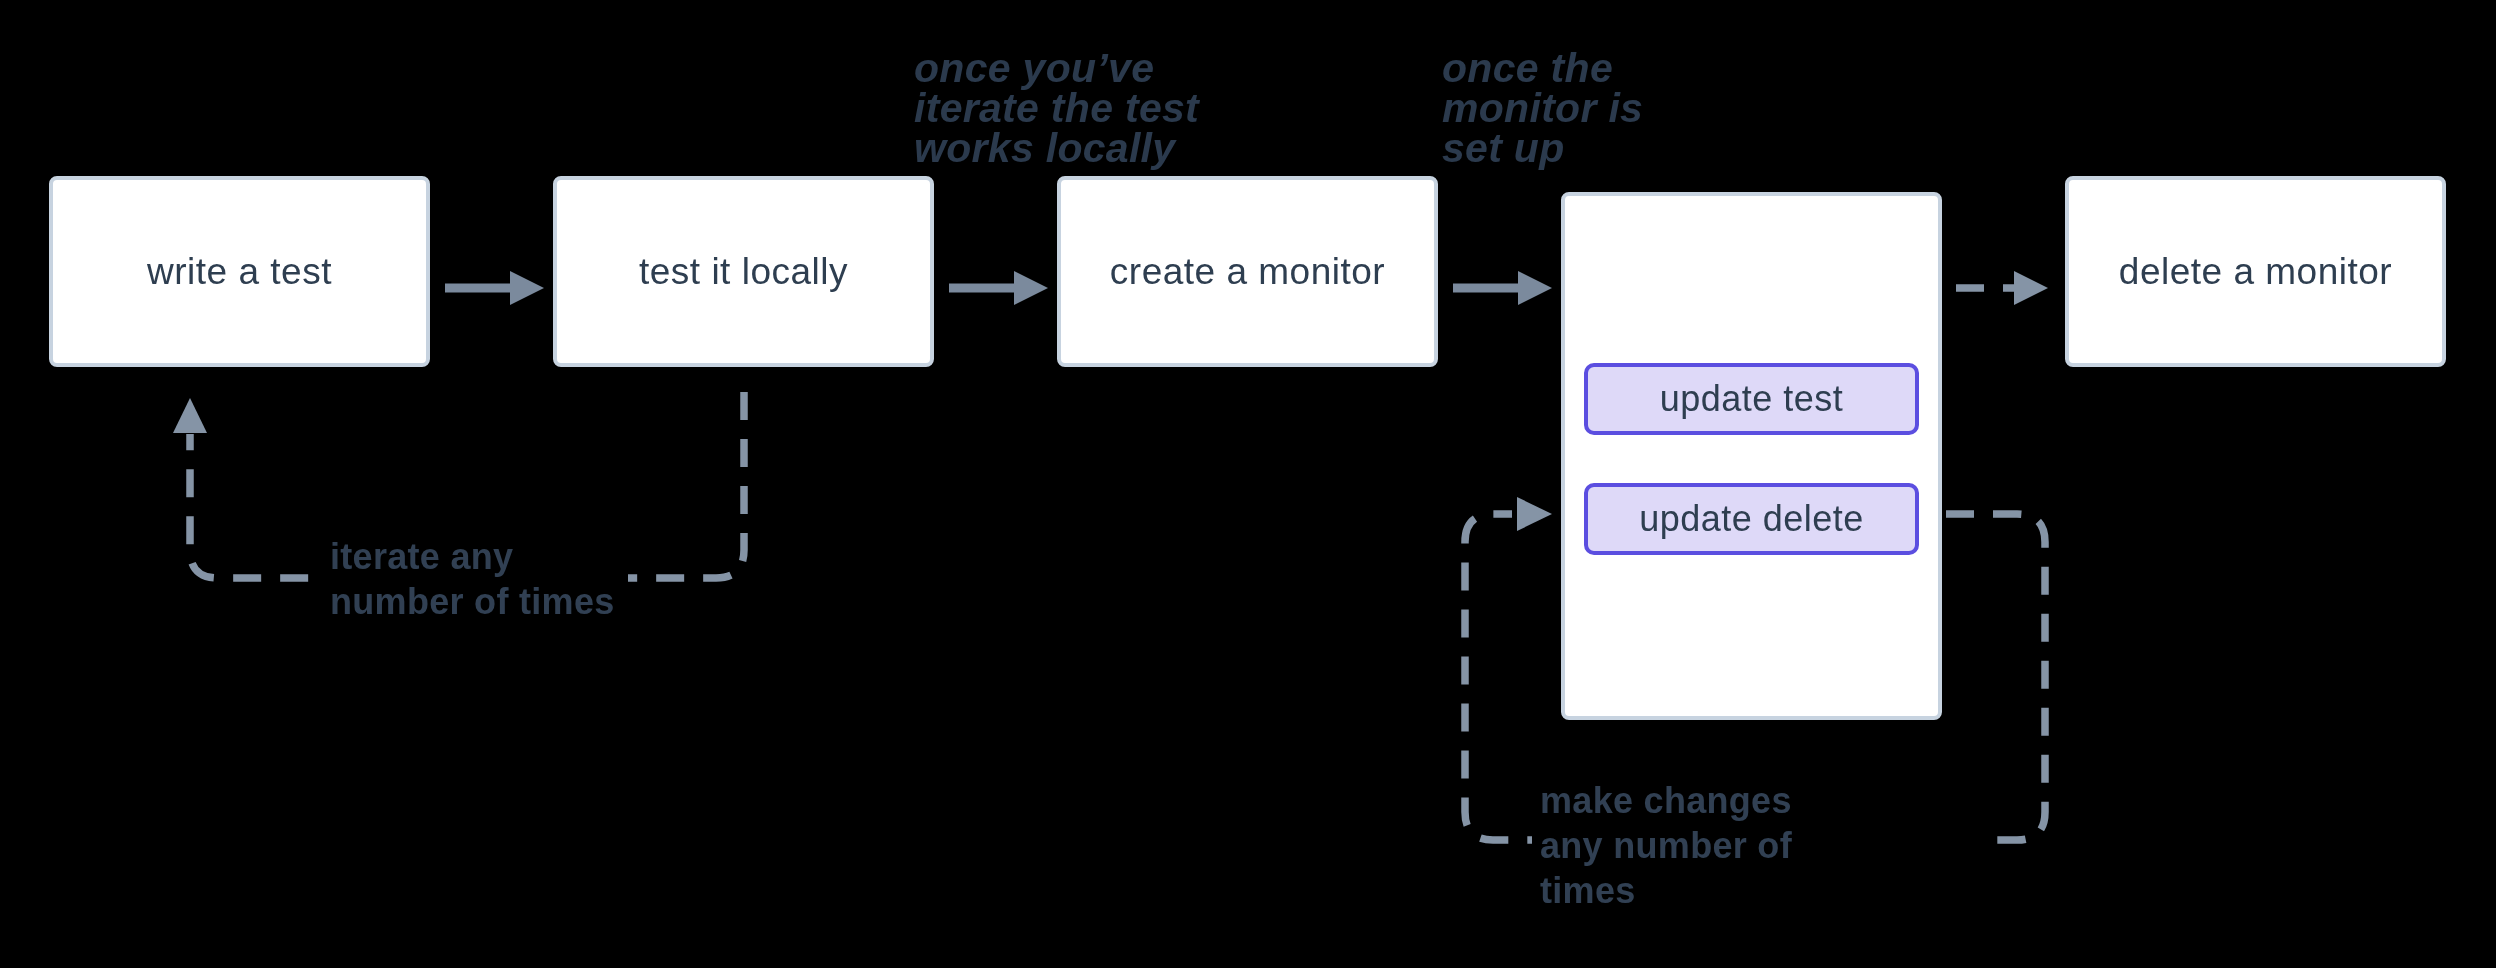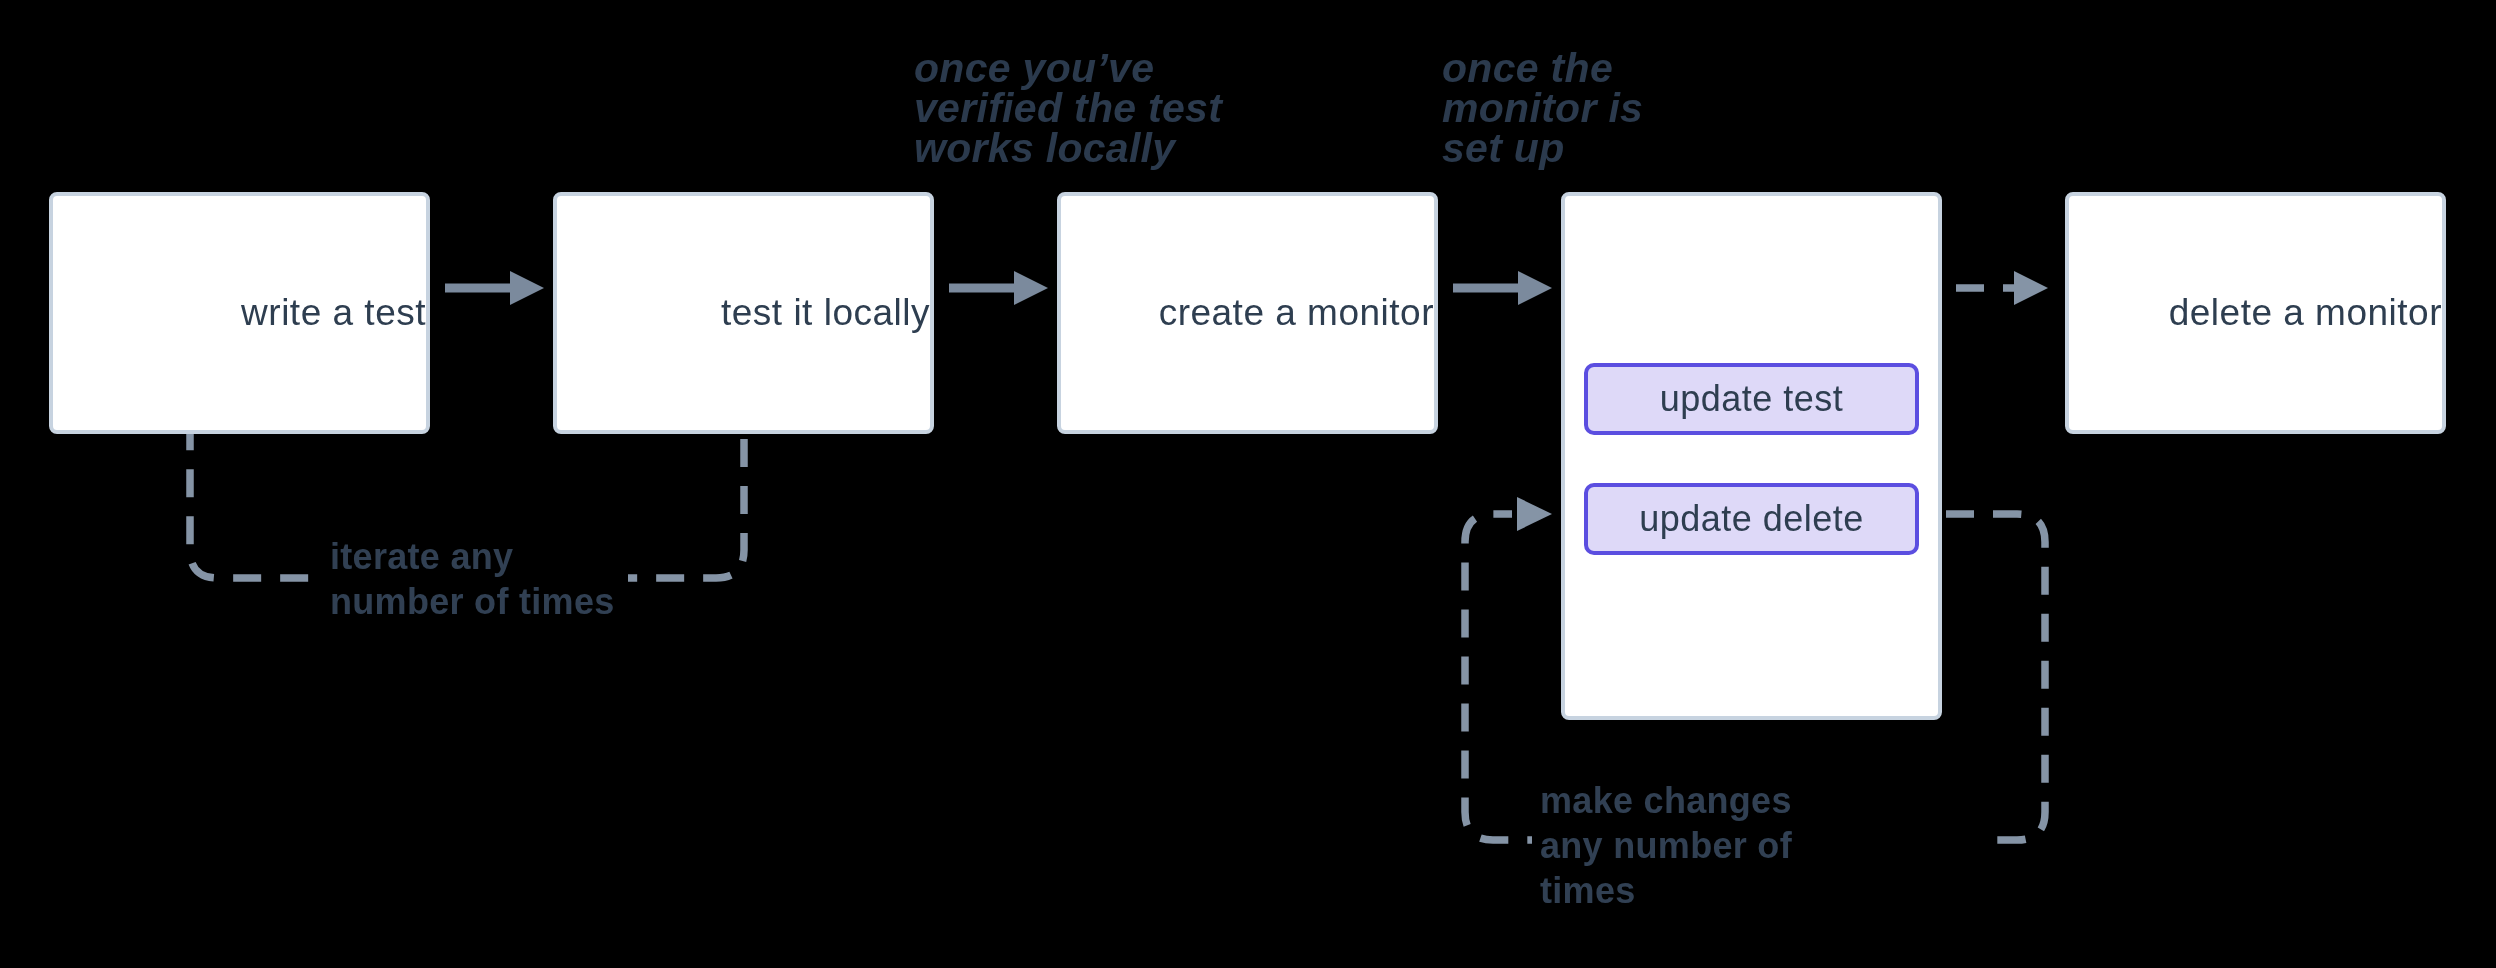--- a/index.html
+++ b/index.html
@@ -16,21 +16,21 @@
   .solid-line{stroke:var(--solid-arrow);stroke-width:9;fill:none;}
   .solid-head{fill:var(--solid-arrow);stroke:none;}
   .dash-line{stroke:var(--dashed-line);stroke-width:7.5;fill:none;stroke-dasharray:28 19;}
   .dash-head{fill:var(--dashed-line);stroke:none;}
   .node{
     position:absolute;box-sizing:border-box;background:var(--node-fill);
     border:4px solid var(--node-border);border-radius:8px;
     display:flex;align-items:center;justify-content:center;
     color:var(--node-text);font-size:37px;font-weight:500;letter-spacing:.5px;
   }
-  .node.small{width:381px;height:242px;top:192px;justify-content:flex-end;}
+  .node.small{width:381px;height:191px;top:176px;}
   .node.tall{width:381px;height:528px;top:192px;left:1561px;display:block;}
   .tall .node-title{
     position:absolute;left:0;top:78px;width:100%;text-align:center;
     color:var(--node-text);font-size:37px;font-weight:500;letter-spacing:.5px;
   }
   .sub-button{
     position:absolute;left:19px;width:335px;height:72px;box-sizing:border-box;
     background:var(--sub-button-fill);border:4px solid var(--sub-button-border);
     border-radius:10px;display:flex;align-items:center;justify-content:center;
     color:var(--node-text);font-size:36px;font-weight:500;letter-spacing:.5px;
@@ -104,21 +104,21 @@
       <span>update delete</span>
     </div>
   </div>
 
   <div class="node small" style="left:2065px">
     <span>delete a monitor</span>
   </div>
 
   <div class="annotation" style="left:914px">
     <div>once you’ve</div>
-    <div>verified the test</div>
+    <div>iterate the test</div>
     <div>works locally</div>
   </div>
   <div class="annotation" style="left:1442px">
     <div>once the</div>
     <div>monitor is</div>
     <div>set up</div>
   </div>
 
   <div class="loop-label" style="left:322px;top:530px;width:290px">
     <div>iterate any</div>

